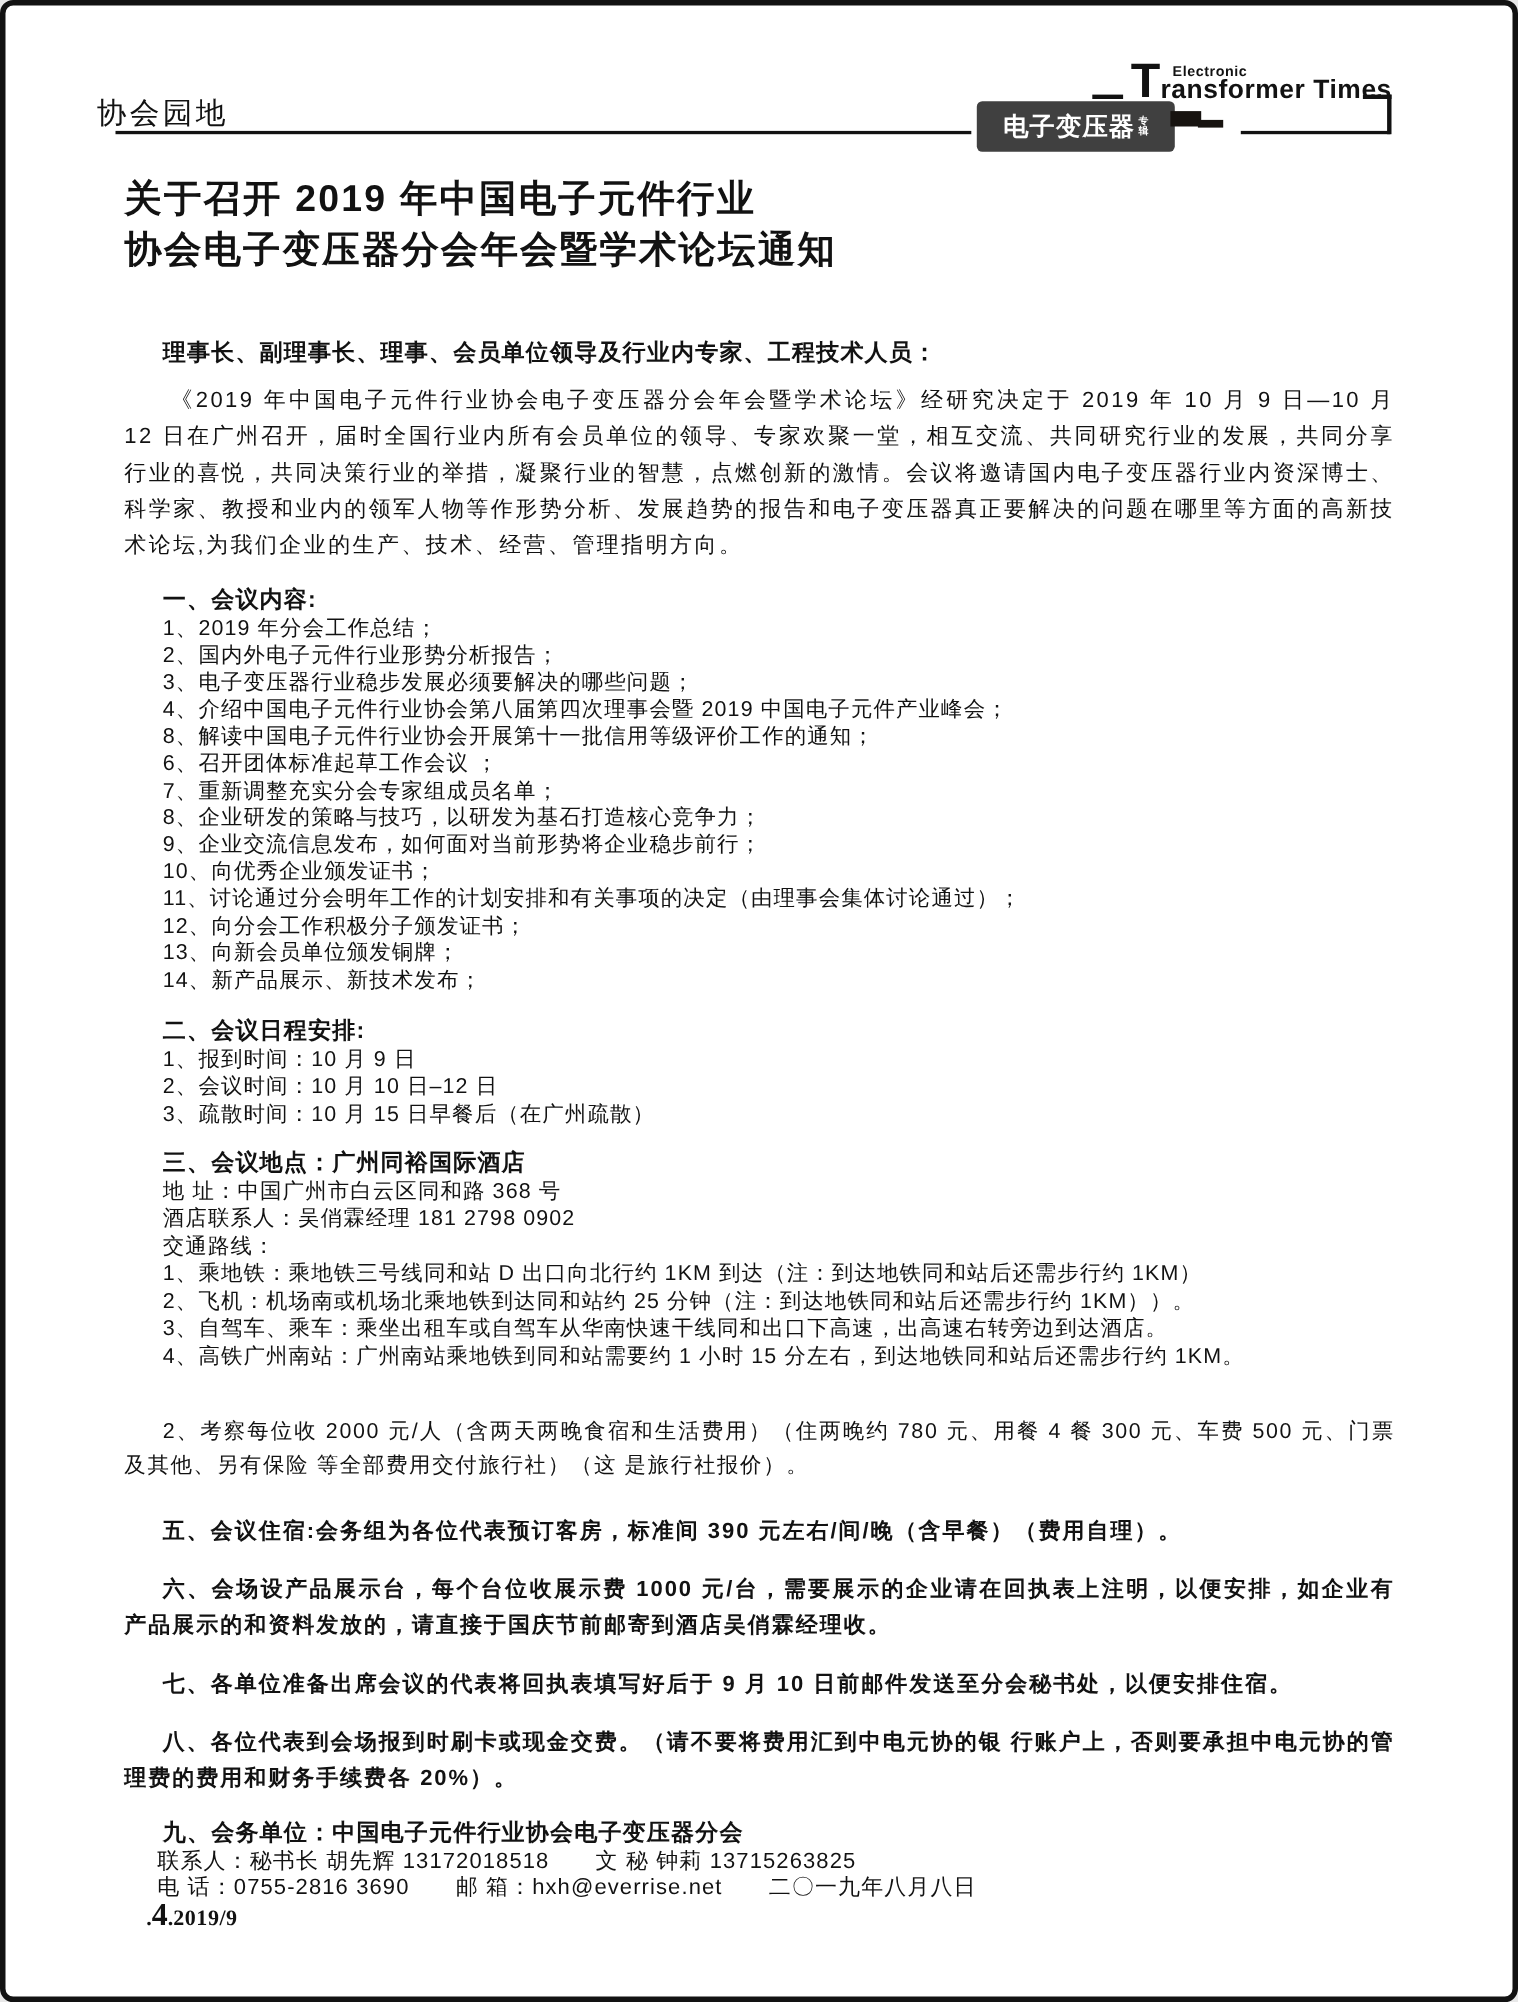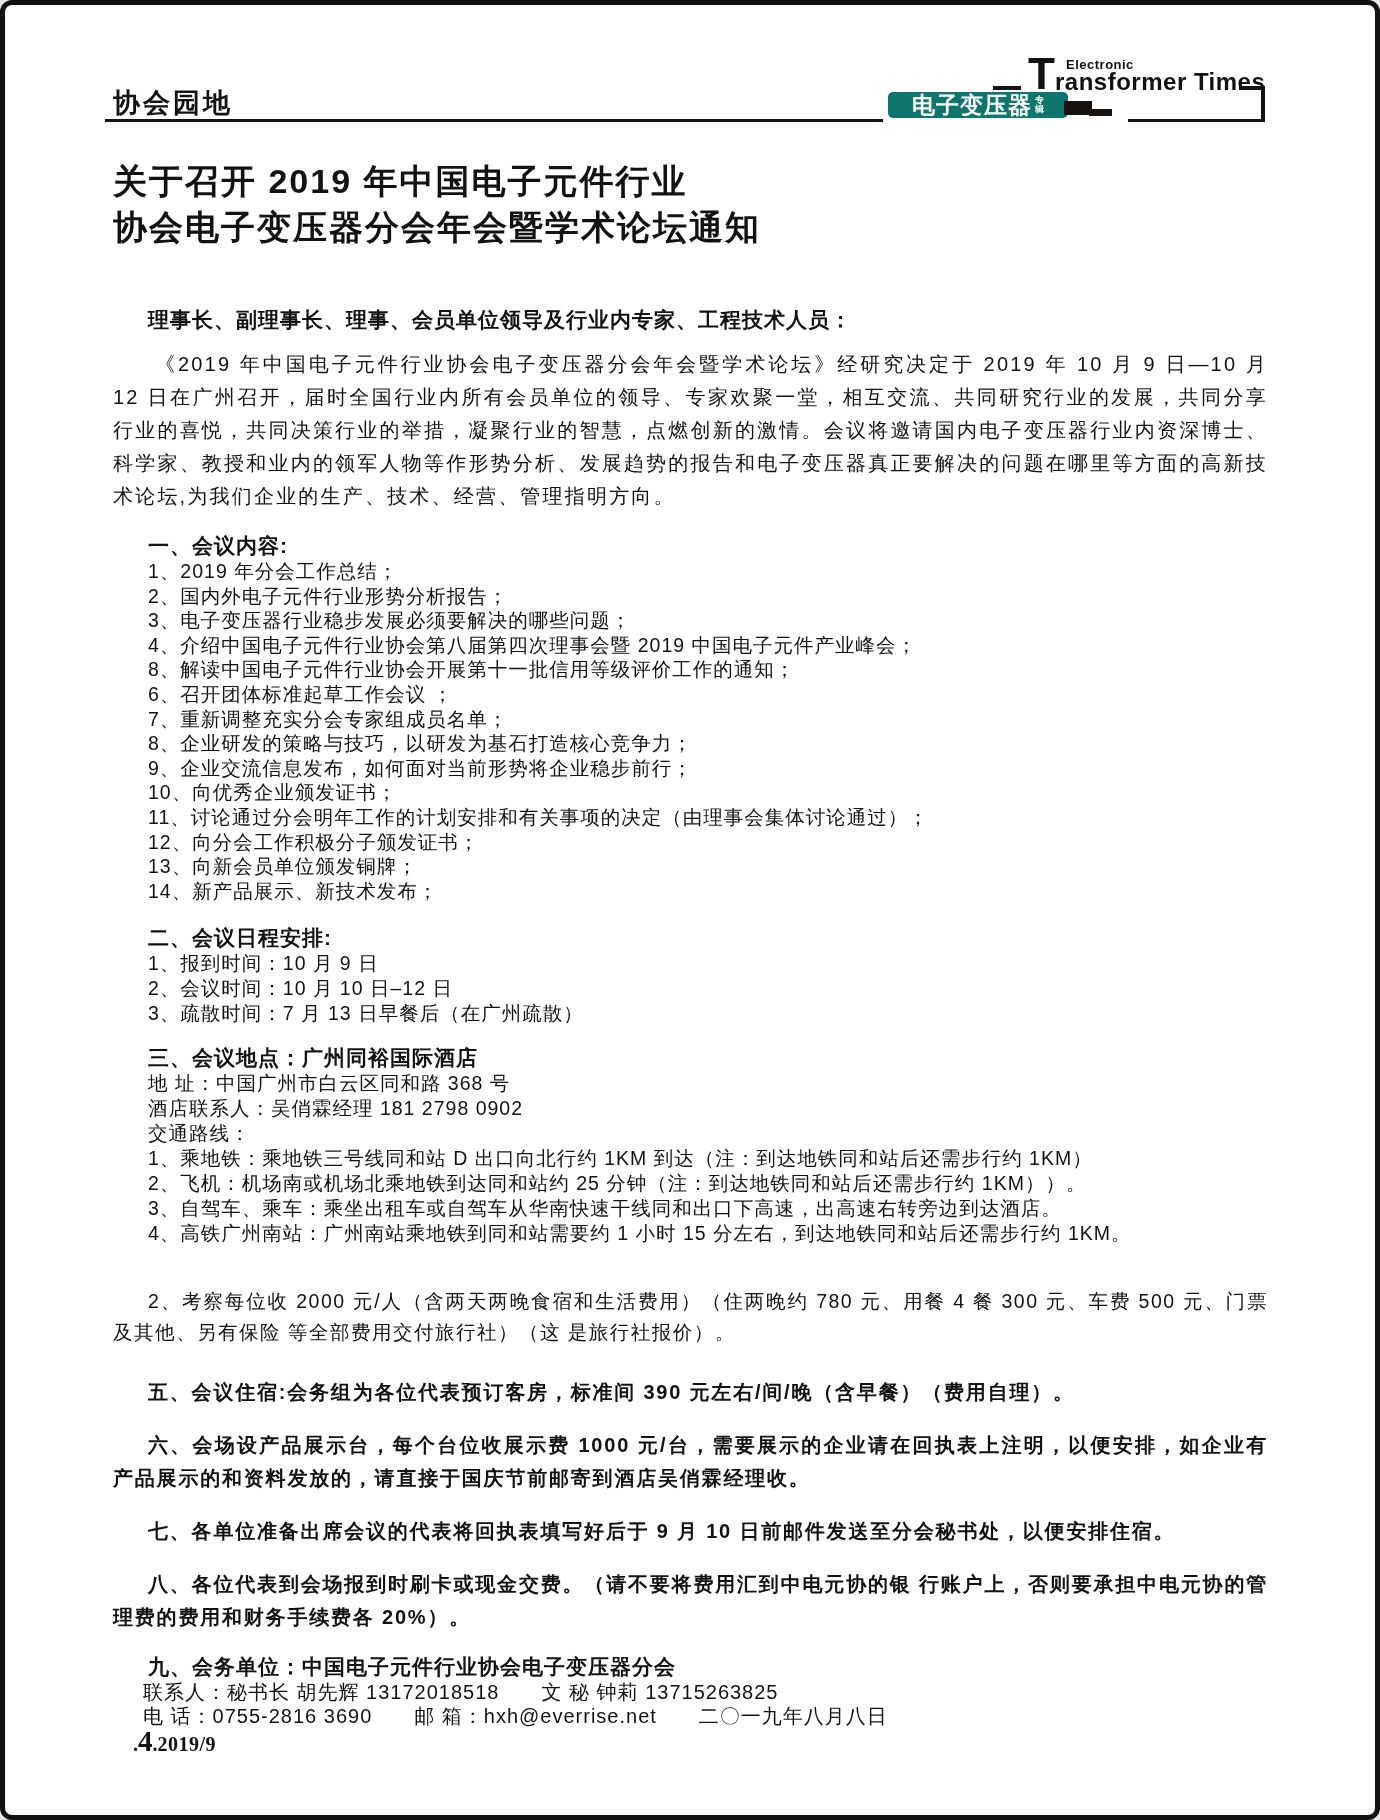--- a/index.html
+++ b/index.html
@@ -9,27 +9,27 @@
     box-sizing:border-box;
     background:#ffffff;
     border:5px solid #121212;
     border-radius:12px;
     font-family:"Liberation Sans","DejaVu Sans",sans-serif;
     color:#121212;
     overflow:hidden;
   }
   
   .header{position:relative;height:128px;}
-  .col-label{position:absolute;left:108px;top:80px;font-size:27px;font-weight:700;letter-spacing:3px;}
+  .col-label{position:absolute;left:83px;top:80px;font-size:27px;font-weight:400;letter-spacing:3px;}
   .rule{position:absolute;background:#121212;height:3px;top:114px;}
   .rule-left{left:100px;width:778px;}
   .rule-right{left:1123px;width:136px;}
   .logo-box{
-    position:absolute;left:883px;top:87px;width:180px;height:26px;
-    background:#0f766e;border-radius:5px;
+    position:absolute;left:883px;top:87px;width:180px;height:46px;
+    background:#404040;border-radius:5px;
     display:flex;align-items:center;justify-content:center;gap:3px;
   }
   .logo-cn{color:#fff;font-size:23px;font-weight:900;letter-spacing:1px;line-height:1;}
   .logo-tag{display:flex;flex-direction:column;color:#fff;font-size:9px;line-height:9px;font-weight:700;}
   .logo-step{position:absolute;background:#171310;}
   .step1{left:1059px;top:96px;width:28px;height:14px;}
   .step2{left:1084px;top:104px;width:23px;height:7px;}
   .masthead{position:absolute;left:0;top:0;width:100%;height:100%;}
   .mh-dash{position:absolute;background:#121212;height:4px;top:81px;}
   .mh-dash-left{left:988px;width:28px;}
@@ -115,21 +115,21 @@
       <div class="item">11、讨论通过分会明年工作的计划安排和有关事项的决定（由理事会集体讨论通过）；</div>
       <div class="item">12、向分会工作积极分子颁发证书；</div>
       <div class="item">13、向新会员单位颁发铜牌；</div>
       <div class="item">14、新产品展示、新技术发布；</div>
     </div>
 
     <div class="sec">
       <div class="sec-heading mt22">二、会议日程安排:</div>
       <div class="item">1、报到时间：10 月 9 日</div>
       <div class="item">2、会议时间：10 月 10 日–12 日</div>
-      <div class="item">3、疏散时间：7 月 13 日早餐后（在广州疏散）</div>
+      <div class="item">3、疏散时间：10 月 15 日早餐后（在广州疏散）</div>
     </div>
 
     <div class="sec">
       <div class="sec-heading mt20">三、会议地点：广州同裕国际酒店</div>
       <div class="info-line">地 址：中国广州市白云区同和路 368 号</div>
       <div class="info-line">酒店联系人：吴俏霖经理 181 2798 0902</div>
       <div class="info-line">交通路线：</div>
       <div class="info-line">1、乘地铁：乘地铁三号线同和站 D 出口向北行约 1KM 到达（注：到达地铁同和站后还需步行约 1KM）</div>
       <div class="info-line">2、飞机：机场南或机场北乘地铁到达同和站约 25 分钟（注：到达地铁同和站后还需步行约 1KM））。</div>
       <div class="info-line">3、自驾车、乘车：乘坐出租车或自驾车从华南快速干线同和出口下高速，出高速右转旁边到达酒店。</div>

